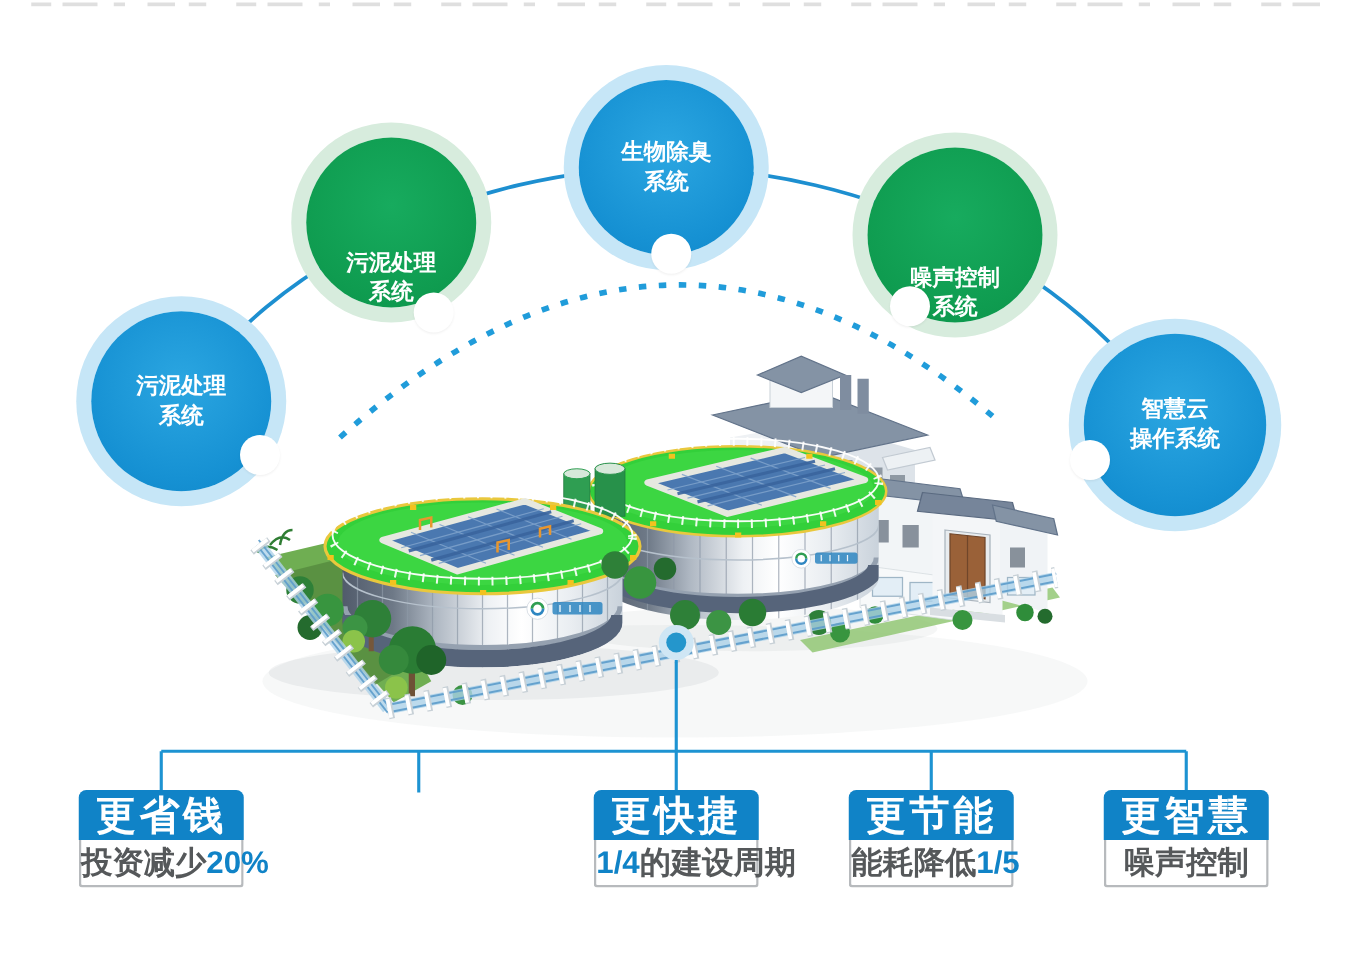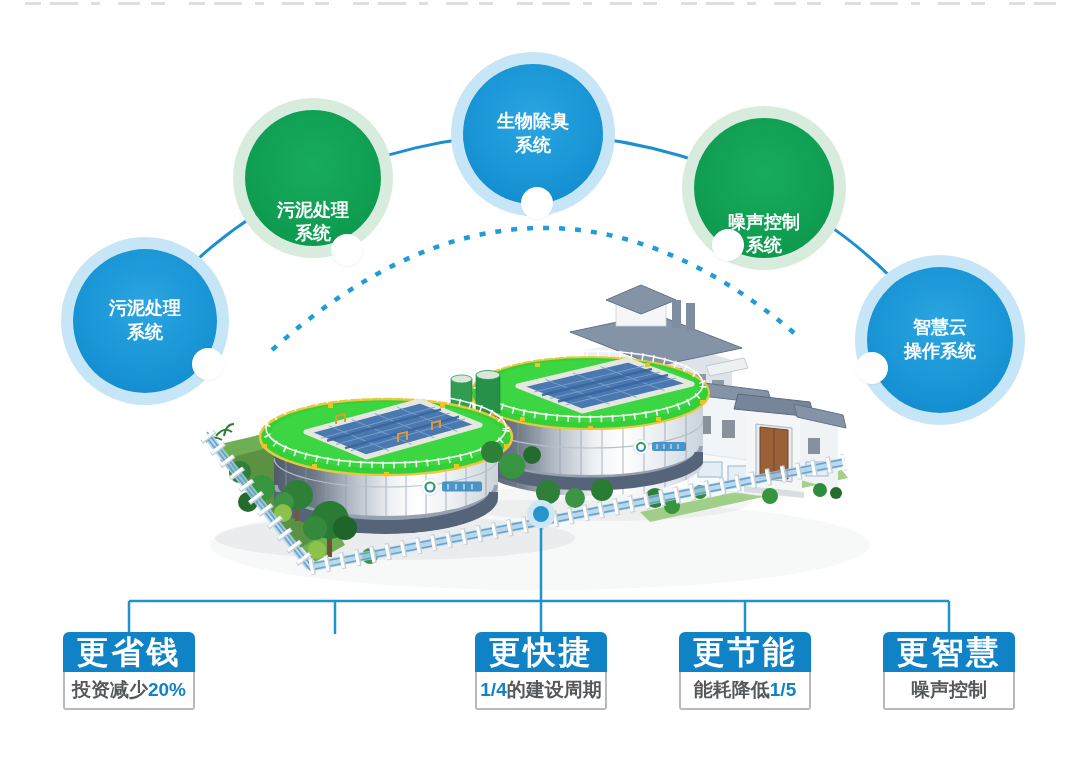--- a/index.html
+++ b/index.html
@@ -33,21 +33,21 @@
   
   .feature{position:absolute;top:632px;width:132px;z-index:3;}
   .feature-header{
     height:40px;line-height:40px;background:#1083c7;color:#ffffff;
     font-weight:bold;font-size:32px;text-align:center;letter-spacing:3px;
     border-radius:6px 6px 0 0;
   }
   .feature-body{
     height:36px;line-height:36px;background:#ffffff;
     border:2px solid #b7babd;border-top:none;border-radius:0 0 3px 3px;
-    text-align:center;font-size:19px;font-weight:bold;color:#55585a;white-space:nowrap;
+    text-align:center;font-size:25px;font-weight:bold;color:#55585a;white-space:nowrap;
   }
   .feature-body .hl{color:#1083c7;}
 </style>
 </head>
 <body>
 
 <div class="stage">
 
   <svg class="art" width="1080" height="764" viewBox="0 0 1080 764">
     <defs>

